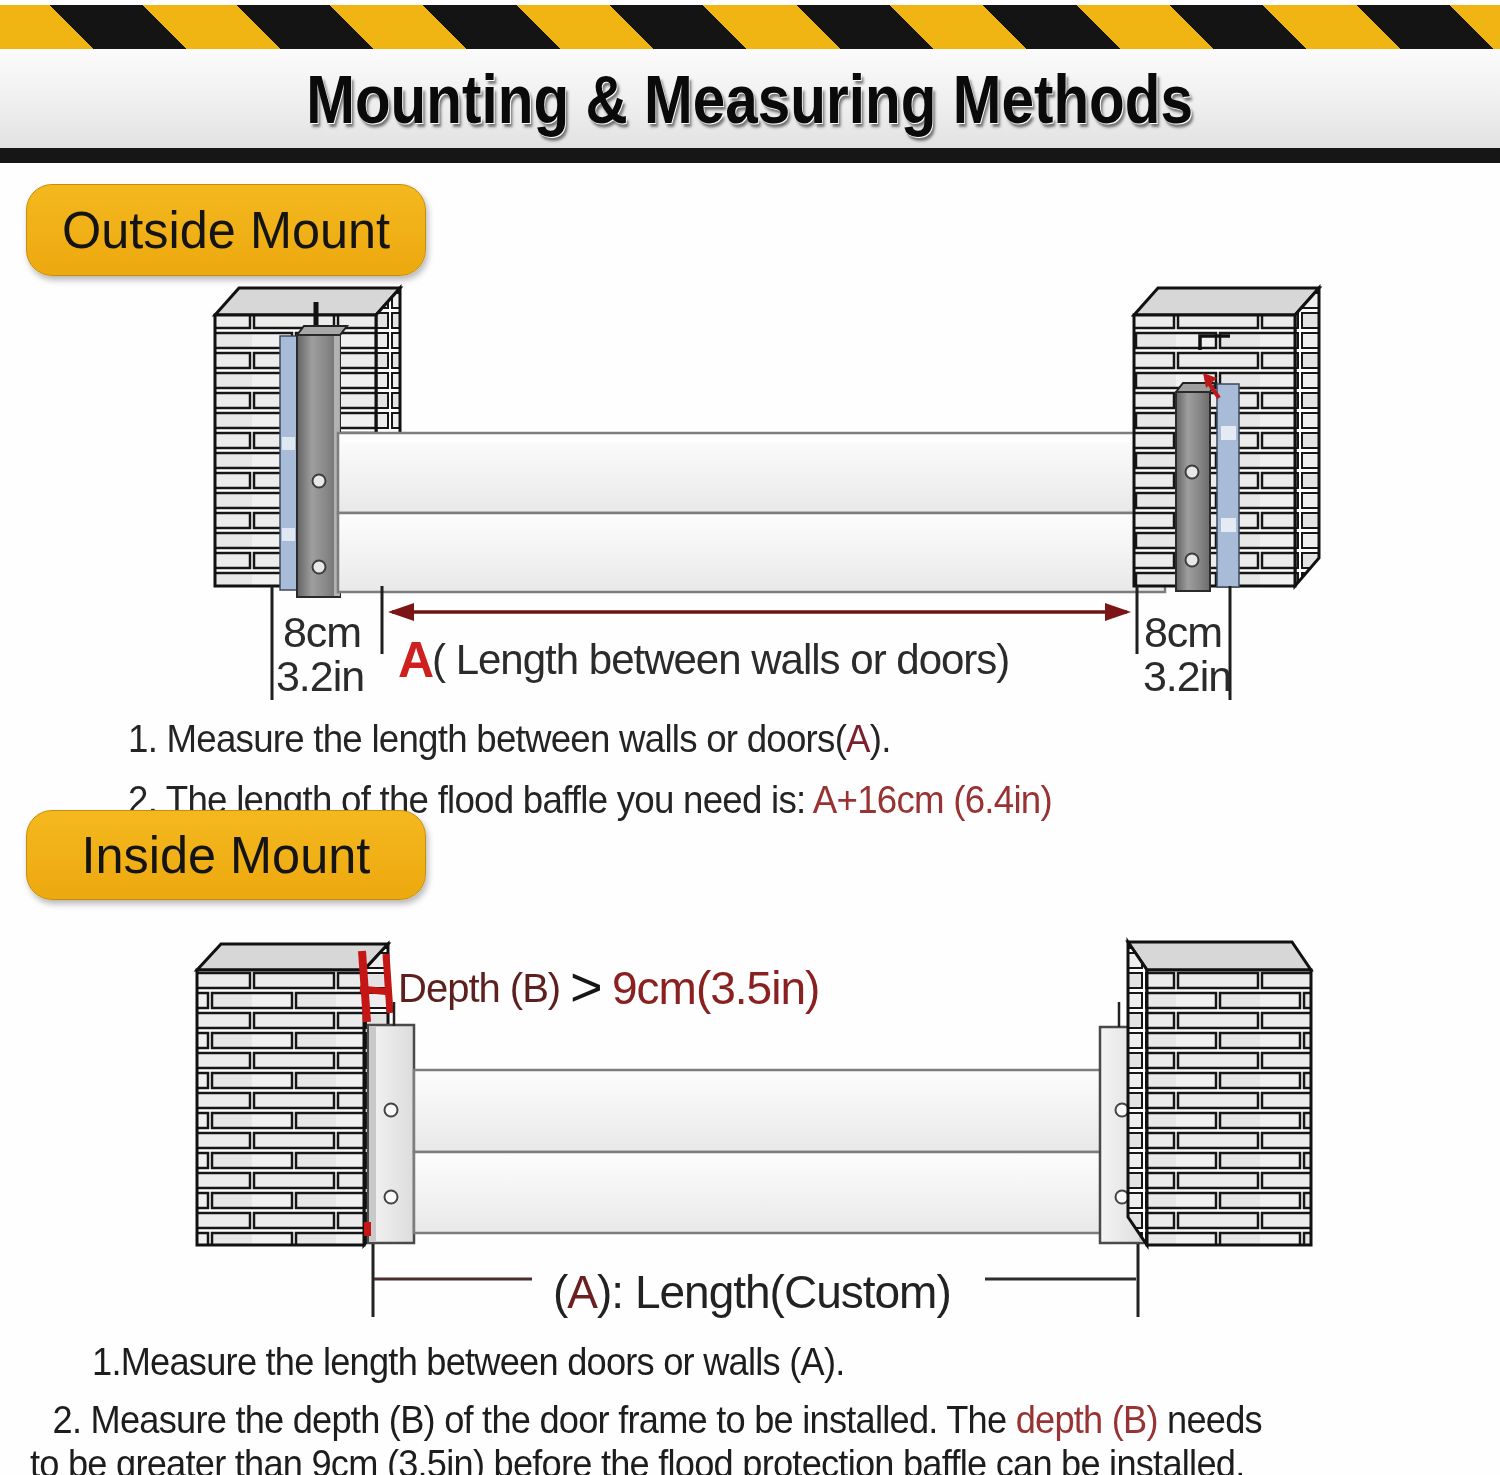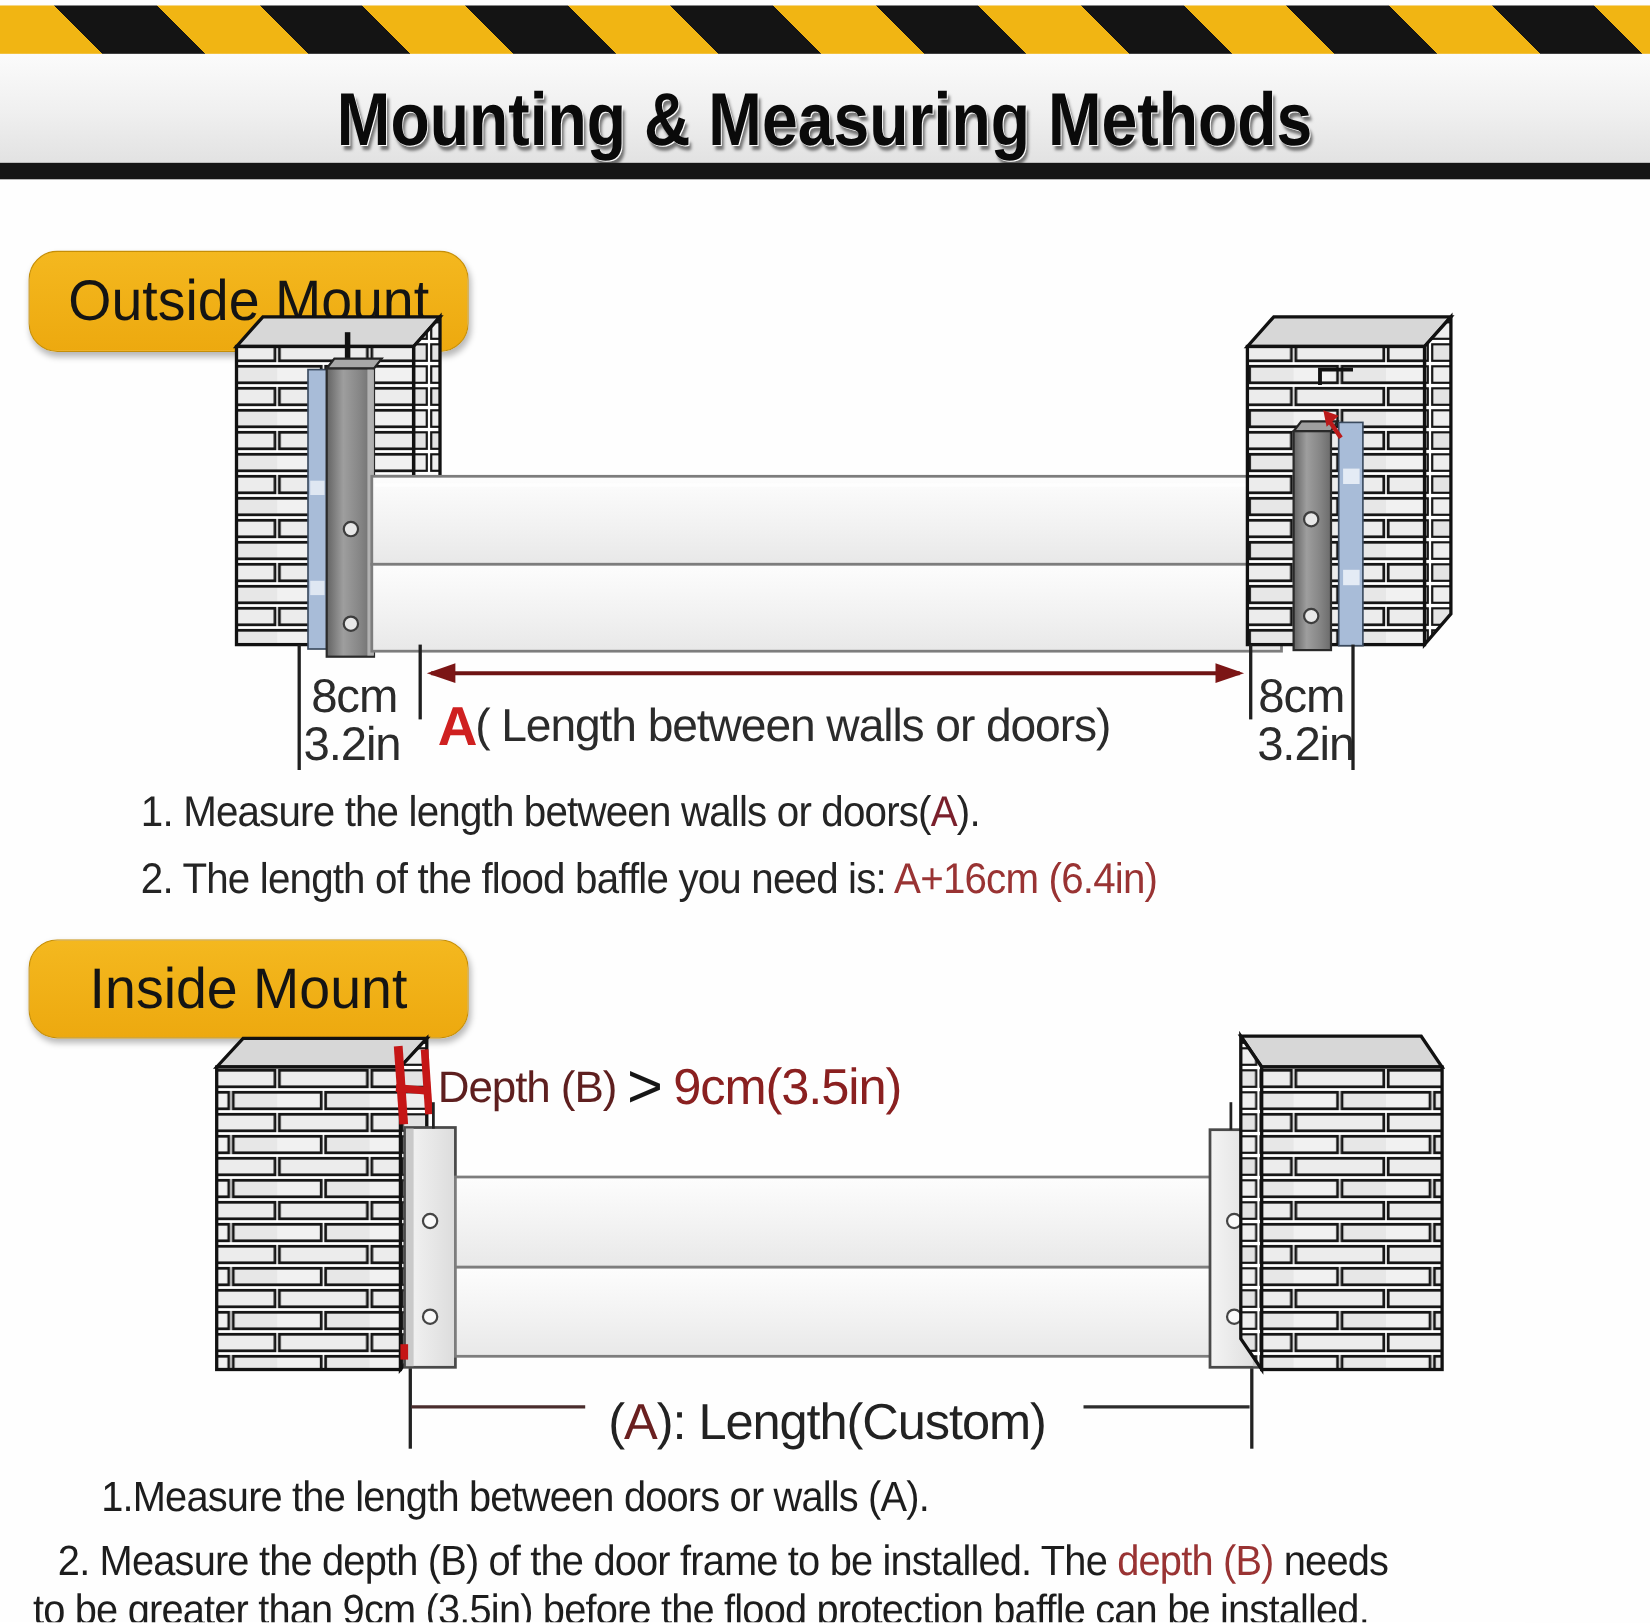--- a/index.html
+++ b/index.html
@@ -9,34 +9,34 @@
   }
   
   .hazard-strip{
     position:absolute;left:0;top:5px;width:1500px;height:44px;
     background:repeating-linear-gradient(45deg,#f1b513 0 66px,#141414 66px 132px);
     box-shadow:0 2px 3px rgba(0,0,0,.35);
   }
   .title-band{
     position:absolute;left:0;top:49px;width:1500px;height:99px;
     background:linear-gradient(180deg,#fbfbfb 0%,#efefef 55%,#e2e2e2 100%);
-    display:flex;align-items:flex-end;justify-content:center;
+    display:flex;align-items:center;justify-content:center;
   }
   .page-title{
     margin:0;font-size:68px;font-weight:bold;color:#0a0a0a;white-space:nowrap;
     transform:scaleX(.86);letter-spacing:0px;
     text-shadow:1px 1px 0 #ffffff,3px 4px 3px rgba(0,0,0,.5);
   }
   .black-bar{position:absolute;left:0;top:148px;width:1500px;height:15px;background:#161616;}
   
   .badge{
     position:absolute;left:26px;width:398px;height:90px;border-radius:26px;
     background:linear-gradient(180deg,#f4b81f 0%,#eda90f 100%);
     border:1px solid #c58e07;box-shadow:2px 4px 6px rgba(0,0,0,.28);
-    display:flex;align-items:center;justify-content:center;margin-top:44px;
+    display:flex;align-items:center;justify-content:center;
   }
   .badge span{font-size:52px;color:#141414;transform:scaleX(.97);white-space:nowrap;}
   .badge-outside{top:184px;}
   .badge-inside{top:810px;height:88px;}
   
   .diagram{position:absolute;left:0;}
   .diagram-outside{top:270px;}
   .diagram-inside{top:930px;}
   svg text{font-family:"Liberation Sans","DejaVu Sans",sans-serif;}
   .dim-txt{font-size:43px;fill:#2b2b2b;letter-spacing:-1px;}

